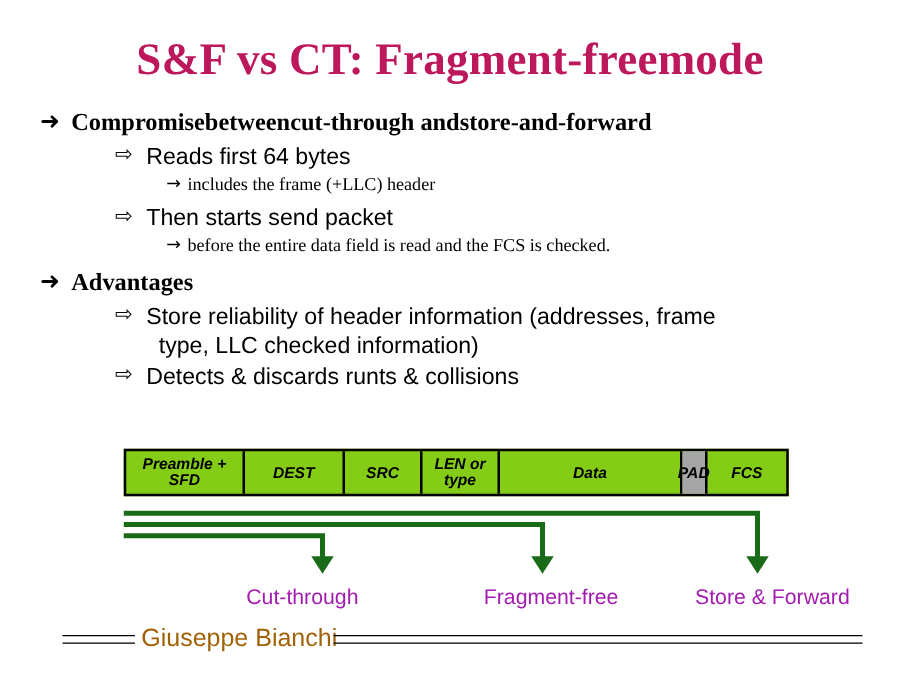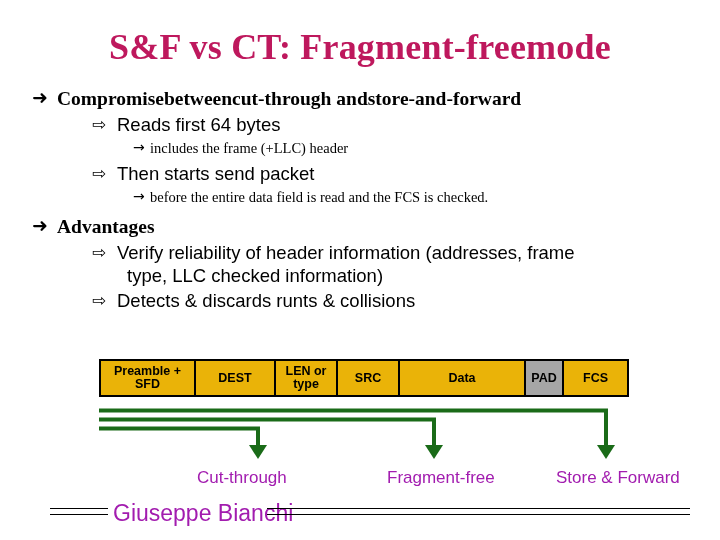--- a/index.html
+++ b/index.html
@@ -100,21 +100,22 @@
 
   
   .frame-table {
     position: absolute;
     left: 99px;
     top: 359px;
     height: 38px;
     display: flex;
     border: 2px solid #000;
     box-sizing: border-box;
-    background: #eab308;
+    background: #84cc16;
+    font-style: italic;
   }
   .frame-cell {
     border-right: 2px solid #000;
     box-sizing: border-box;
     display: flex;
     align-items: center;
     justify-content: center;
     text-align: center;
     font-family: "Liberation Sans", sans-serif;
     font-weight: bold;
@@ -150,22 +151,22 @@
     left: 0;
     top: 500px;
     width: 720px;
     height: 26px;
   }
   .footer-name {
     position: absolute;
     left: 113px;
     top: 0px;
     font-family: "Liberation Sans", sans-serif;
-    font-size: 23px;
-    color: #a21caf;
+    font-size: 20px;
+    color: #a16207;
     white-space: nowrap;
   }
   .rule {
     position: absolute;
     height: 0;
     border-top: 1.5px solid #000;
   }
   .rule-left-a  { left: 50px;  top: 8px;  width: 58px; }
   .rule-left-b  { left: 50px;  top: 14px; width: 58px; }
   .rule-right-a { left: 267px; top: 8px;  width: 423px; }
@@ -203,38 +204,38 @@
     <span>before the entire data field is read and the FCS is checked.</span>
   </div>
 
   <div class="lvl1">
     <span class="bullet">➜</span>
     <span>Advantages</span>
   </div>
 
   <div class="lvl2">
     <span class="bullet">⇨</span>
-    <span>Verify reliability of header information (addresses, frame</span>
+    <span>Store reliability of header information (addresses, frame</span>
     <span class="wrap-indent">type, LLC checked information)</span>
   </div>
 
   <div class="lvl2">
     <span class="bullet">⇨</span>
     <span>Detects &amp; discards runts &amp; collisions</span>
   </div>
 
 </div>
 
 <div class="frame-table">
   <div class="frame-cell" style="width:95px">Preamble + SFD</div>
   <div class="frame-cell" style="width:80px">DEST</div>
+  <div class="frame-cell" style="width:62px">SRC</div>
   <div class="frame-cell" style="width:62px">LEN or type</div>
-  <div class="frame-cell" style="width:62px">SRC</div>
-  <div class="frame-cell" style="width:126px">Data</div>
-  <div class="frame-cell shaded" style="width:38px">PAD</div>
+  <div class="frame-cell" style="width:146px">Data</div>
+  <div class="frame-cell shaded" style="width:20px">PAD</div>
   <div class="frame-cell" style="width:63px">FCS</div>
 </div>
 
 <svg class="arrows-svg" viewBox="0 0 720 540">
 
   <g>
     <path d="M 99 428.5 L 258 428.5 L 258 447" fill="none" stroke="#1a6b18" stroke-width="4"></path>
     <polygon points="249,445 267,445 258,459" fill="#1a6b18"></polygon>
   </g>
 

